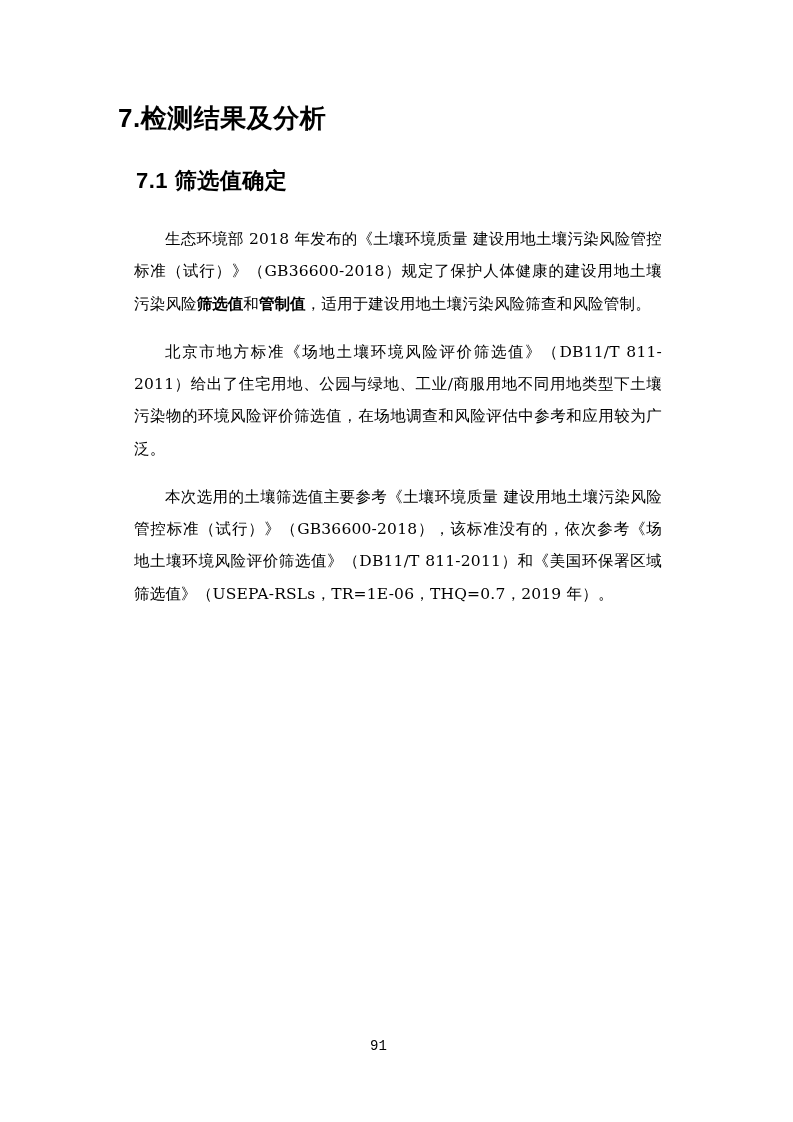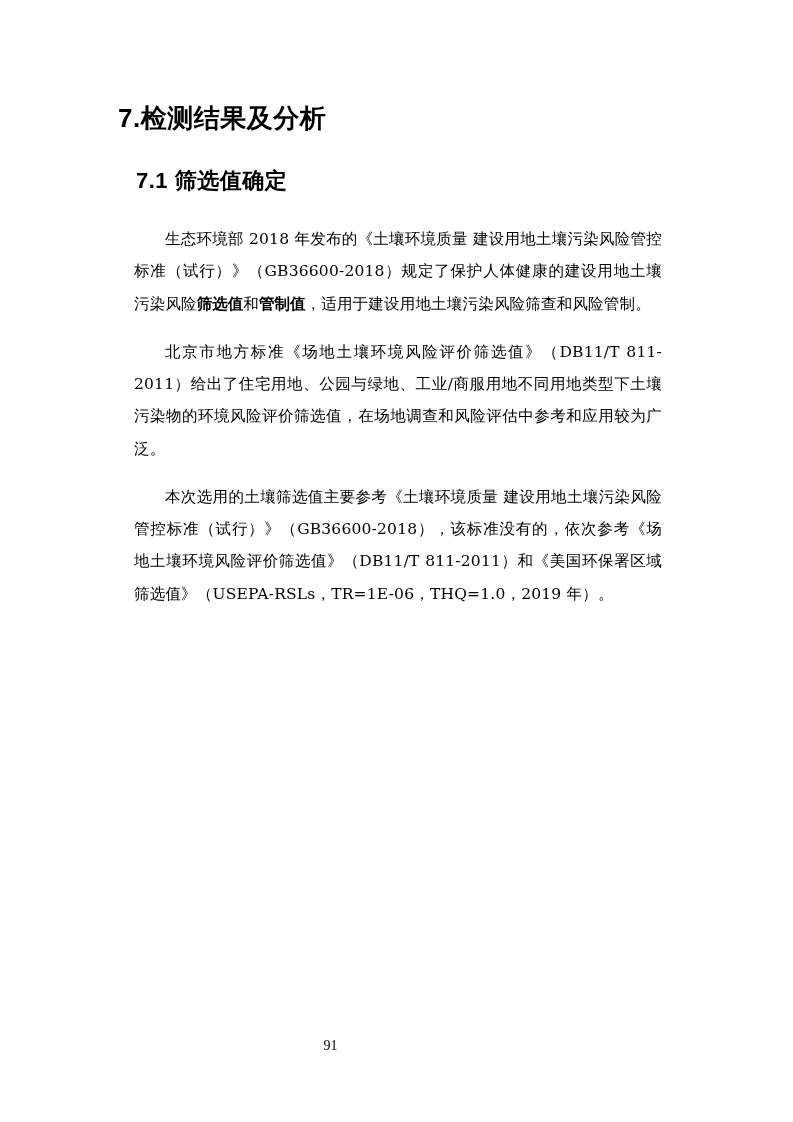--- a/index.html
+++ b/index.html
@@ -68,37 +68,38 @@
     font-family: "Liberation Sans", sans-serif;
     font-weight: bold;
     letter-spacing: 0;
   }
   .page-number {
     position: absolute;
     left: 0;
     top: 1038px;
     width: 661px;
     text-align: center;
-    font-family: Liberation Serif, serif;
+    font-family: Liberation Mono, monospace;
     font-size: 14px;
+    padding-left: 48px;
   }
 </style>
 </head>
 <body>
 
 <div class="page">
   <div class="content">
 
     <h1 class="section-title">7.检测结果及分析</h1>
 
     <h2 class="sub-title">7.1 筛选值确定</h2>
 
     <p class="para first-para"><span>生态环境部 2018 年发布的《土壤环境质量 建设用地土壤污染风险管控标准（试行）》（GB36600-2018）规定了保护人体健康的建设用地土壤污染风险</span><span class="hl">筛选值</span><span>和</span><span class="hl">管制值</span><span>，适用于建设用地土壤污染风险筛查和风险管制。</span></p>
 
 
     <p class="para">北京市地方标准《场地土壤环境风险评价筛选值》（DB11/T 811-2011）给出了住宅用地、公园与绿地、工业/商服用地不同用地类型下土壤污染物的环境风险评价筛选值，在场地调查和风险评估中参考和应用较为广泛。</p>
 
-    <p class="para">本次选用的土壤筛选值主要参考《土壤环境质量 建设用地土壤污染风险管控标准（试行）》（GB36600-2018），该标准没有的，依次参考《场地土壤环境风险评价筛选值》（DB11/T 811-2011）和《美国环保署区域筛选值》（USEPA-RSLs，TR=1E-06，THQ=1.0，2019 年）。</p>
+    <p class="para">本次选用的土壤筛选值主要参考《土壤环境质量 建设用地土壤污染风险管控标准（试行）》（GB36600-2018），该标准没有的，依次参考《场地土壤环境风险评价筛选值》（DB11/T 811-2011）和《美国环保署区域筛选值》（USEPA-RSLs，TR=1E-06，THQ=0.7，2019 年）。</p>
 
   </div>
 
   <div class="page-number">91</div>
 </div>
 
 </body></html>

